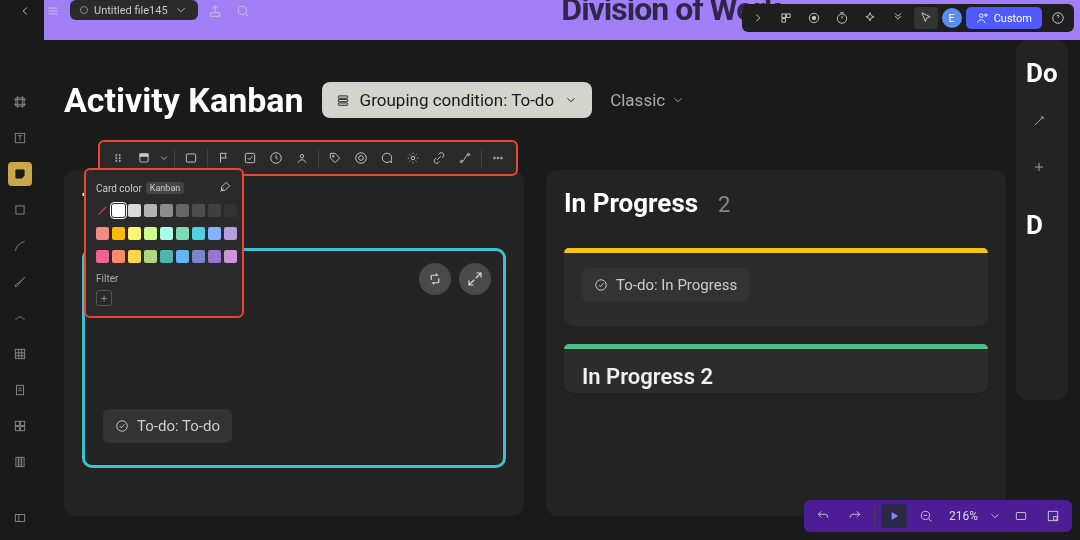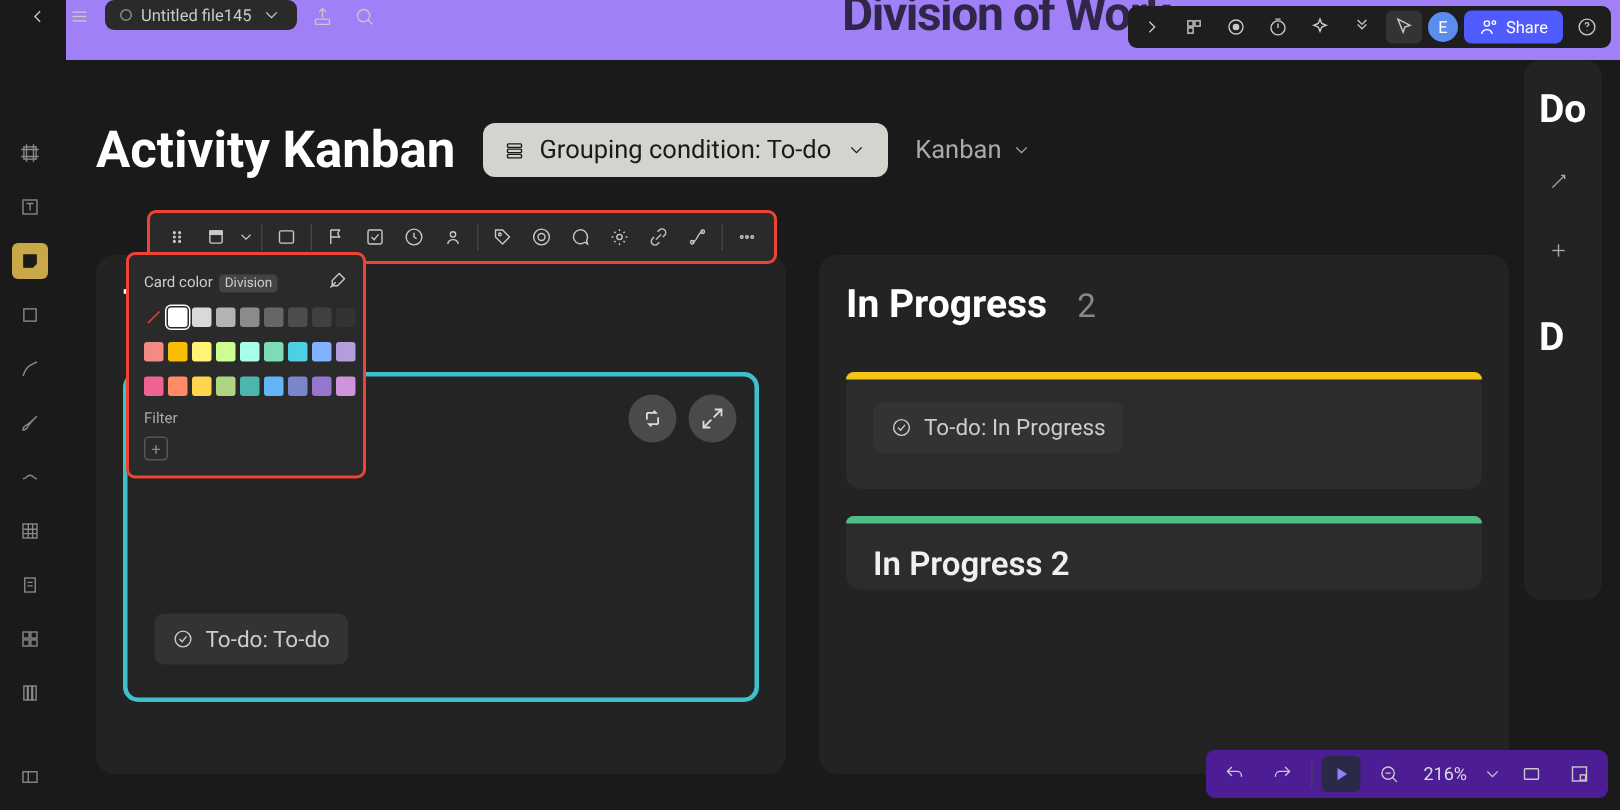--- a/index.html
+++ b/index.html
@@ -166,21 +166,21 @@
     </div>
   <div class="avatar">
       <span>E</span>
     </div>
   <div class="share-btn">
     <svg viewBox="0 0 24 24">
         <circle cx="9" cy="8" r="3"></circle>
         <path d="M3 20c0-3 3-5 6-5s6 2 6 5"></path>
         <circle cx="17" cy="7" r="2"></circle>
       </svg>
-    <span>Share</span>
+    <span>Custom</span>
   </div>
   <div class="tbr-icon">
       <svg viewBox="0 0 24 24">
         <circle cx="12" cy="12" r="9"></circle>
         <path d="M10 9a2 2 0 114 0c0 1-2 1.5-2 3"></path>
         <line x1="12" y1="16" x2="12" y2="16.5"></line>
       </svg>
     </div>
 </div>
 
@@ -275,21 +275,21 @@
           <rect x="4" y="5" width="16" height="4" rx="1"></rect>
           <rect x="4" y="11" width="16" height="4" rx="1"></rect>
           <rect x="4" y="17" width="16" height="4" rx="1"></rect>
         </svg>
       <span>Grouping condition: To-do</span>
       <svg viewBox="0 0 24 24">
           <polyline points="6 9 12 15 18 9"></polyline>
         </svg>
     </div>
     <div class="filter-chip">
-      <span>Kanban</span>
+      <span>Classic</span>
       <svg viewBox="0 0 24 24">
           <polyline points="6 9 12 15 18 9"></polyline>
         </svg>
     </div>
   </div>
 
   <div class="columns">
 
     <div class="col" style="min-width:460px">
       <div class="col-header">
@@ -467,21 +467,21 @@
           <circle cx="12" cy="12" r="1.5"></circle>
           <circle cx="18" cy="12" r="1.5"></circle>
         </svg>
       </div>
   </div>
 
   <div class="popover" style="left:40px; top:128px;">
     <div class="pop-head">
       <span style="display:flex;gap:4px;align-items:center;">
         <span>Card color</span>
-        <span class="pop-badge">Division</span>
+        <span class="pop-badge">Kanban</span>
       </span>
       <span><svg viewBox="0 0 24 24">
             <path d="M4 20l6-6"></path>
             <path d="M14 4l6 6-8 8H6v-6z"></path>
           </svg></span>
     </div>
     <div class="swatch-grid" id="gray-row">
         <div class="swatch none"></div>
         <div class="swatch sel" style="background: rgb(255, 255, 255);"></div>
         <div class="swatch" style="background: rgb(217, 217, 217);"></div>

